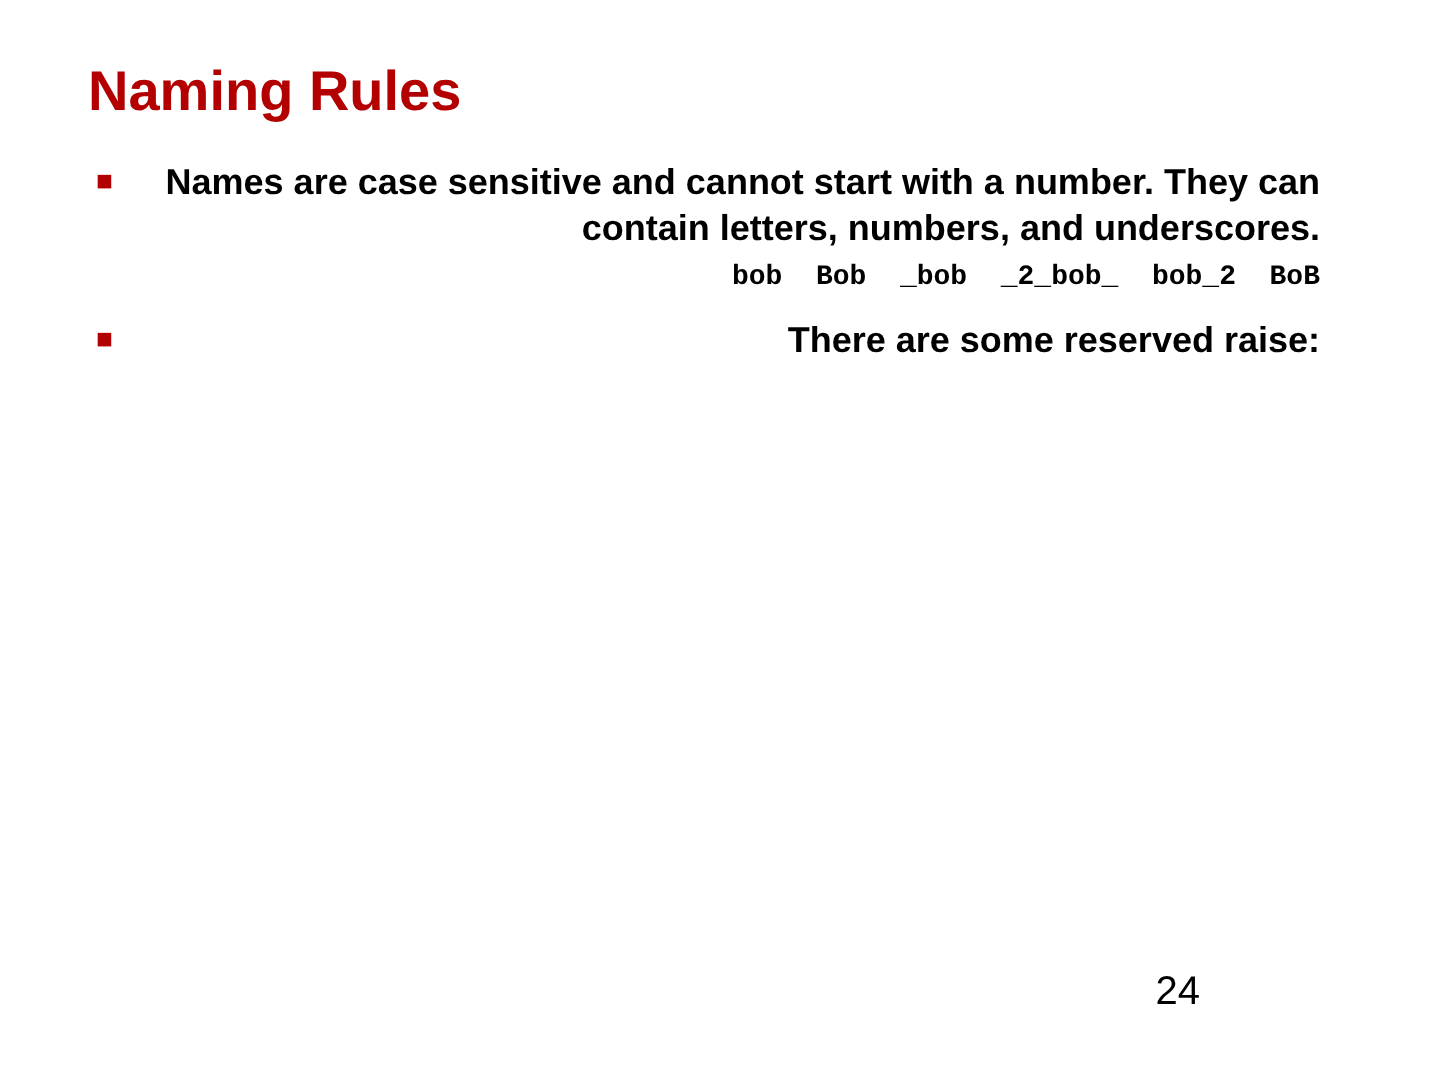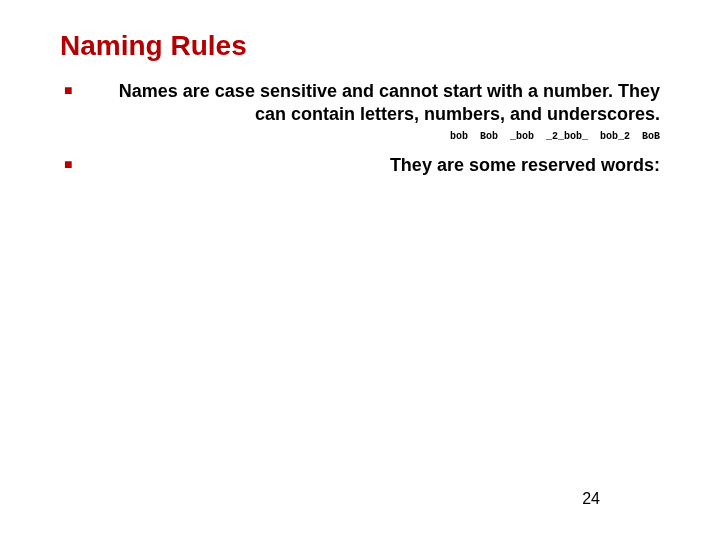--- a/index.html
+++ b/index.html
@@ -9,21 +9,21 @@
     height: 540px;
     background: #ffffff;
     font-family: Arial, Helvetica, sans-serif;
     color: #000000;
     position: relative;
   }
   .slide {
     box-sizing: border-box;
     width: 720px;
     height: 540px;
-    padding: 30px 60px 30px 60px;
+    padding: 30px 60px 30px 44px;
     position: relative;
   }
   .title {
     color: #b30000;
     font-weight: bold;
     font-size: 28px;
     margin: 0 0 18px 0;
   }
   ul.bullets {
     list-style: none;
@@ -44,52 +44,52 @@
     color: #b30000;
     position: absolute;
     left: -24px;
     top: 0;
     font-size: 14px;
     line-height: 1.5;
   }
   .mono-line {
     font-family: "Courier New", Courier, monospace;
     font-weight: bold;
-    font-size: 10px;
+    font-size: 14px;
     color: #000000;
     margin: 6px 0 10px 18px;
     white-space: pre;
   }
   .reserved {
     font-family: "Courier New", Courier, monospace;
     font-weight: bold;
     font-size: 15px;
     color: #cc7a00;
     margin: 6px 0 0 40px;
     line-height: 1.35;
     max-width: 540px;
   }
   .pagenum {
     position: absolute;
     bottom: 32px;
     right: 120px;
-    font-size: 16px;
+    font-size: 20px;
     color: #000000;
   }
 </style>
 </head>
 <body>
 
 <div class="slide">
   <h1 class="title">Naming Rules</h1>
 
   <ul class="bullets">
     <li>
       <span>Names are case sensitive and cannot start with a number. They can contain letters, numbers, and underscores.</span>
       <div class="mono-line">bob  Bob  _bob  _2_bob_  bob_2  BoB</div>
     </li>
     <li>
-      <span>They are some reserved words:</span>
+      <span>There are some reserved raise:</span>
     </li>
   </ul>
 
   <div class="pagenum">24</div>
 </div>
 
 </body></html>

